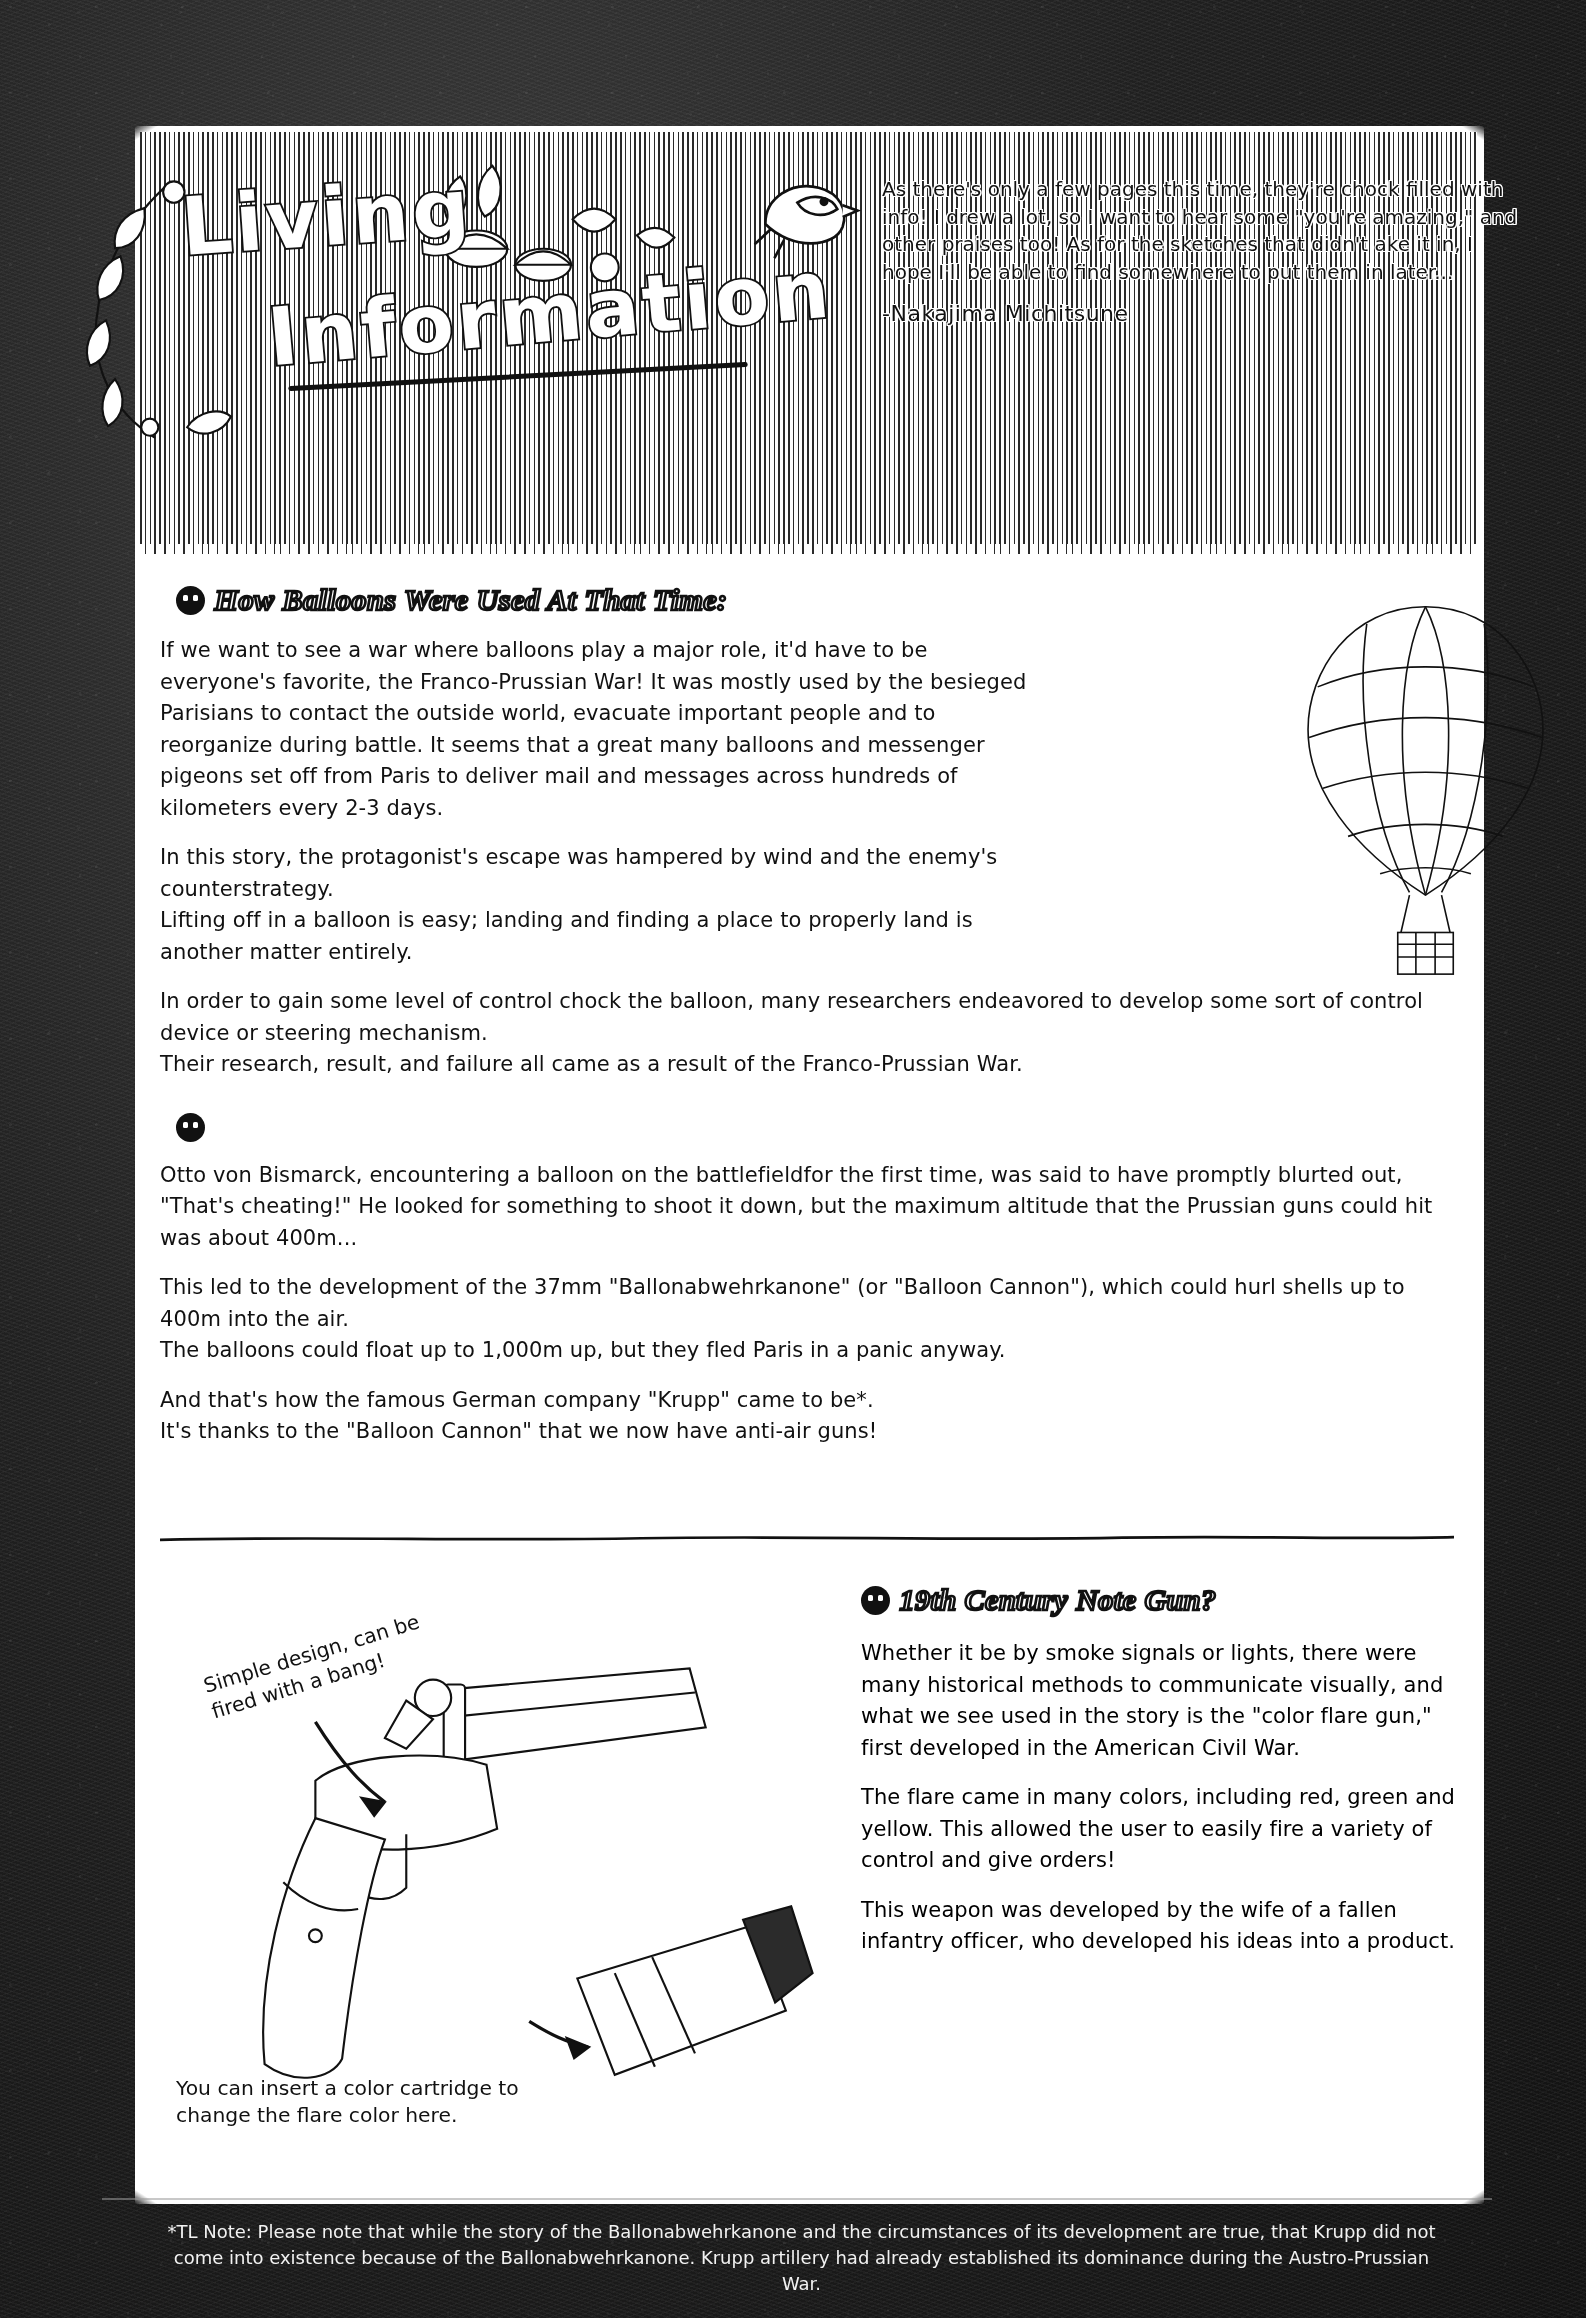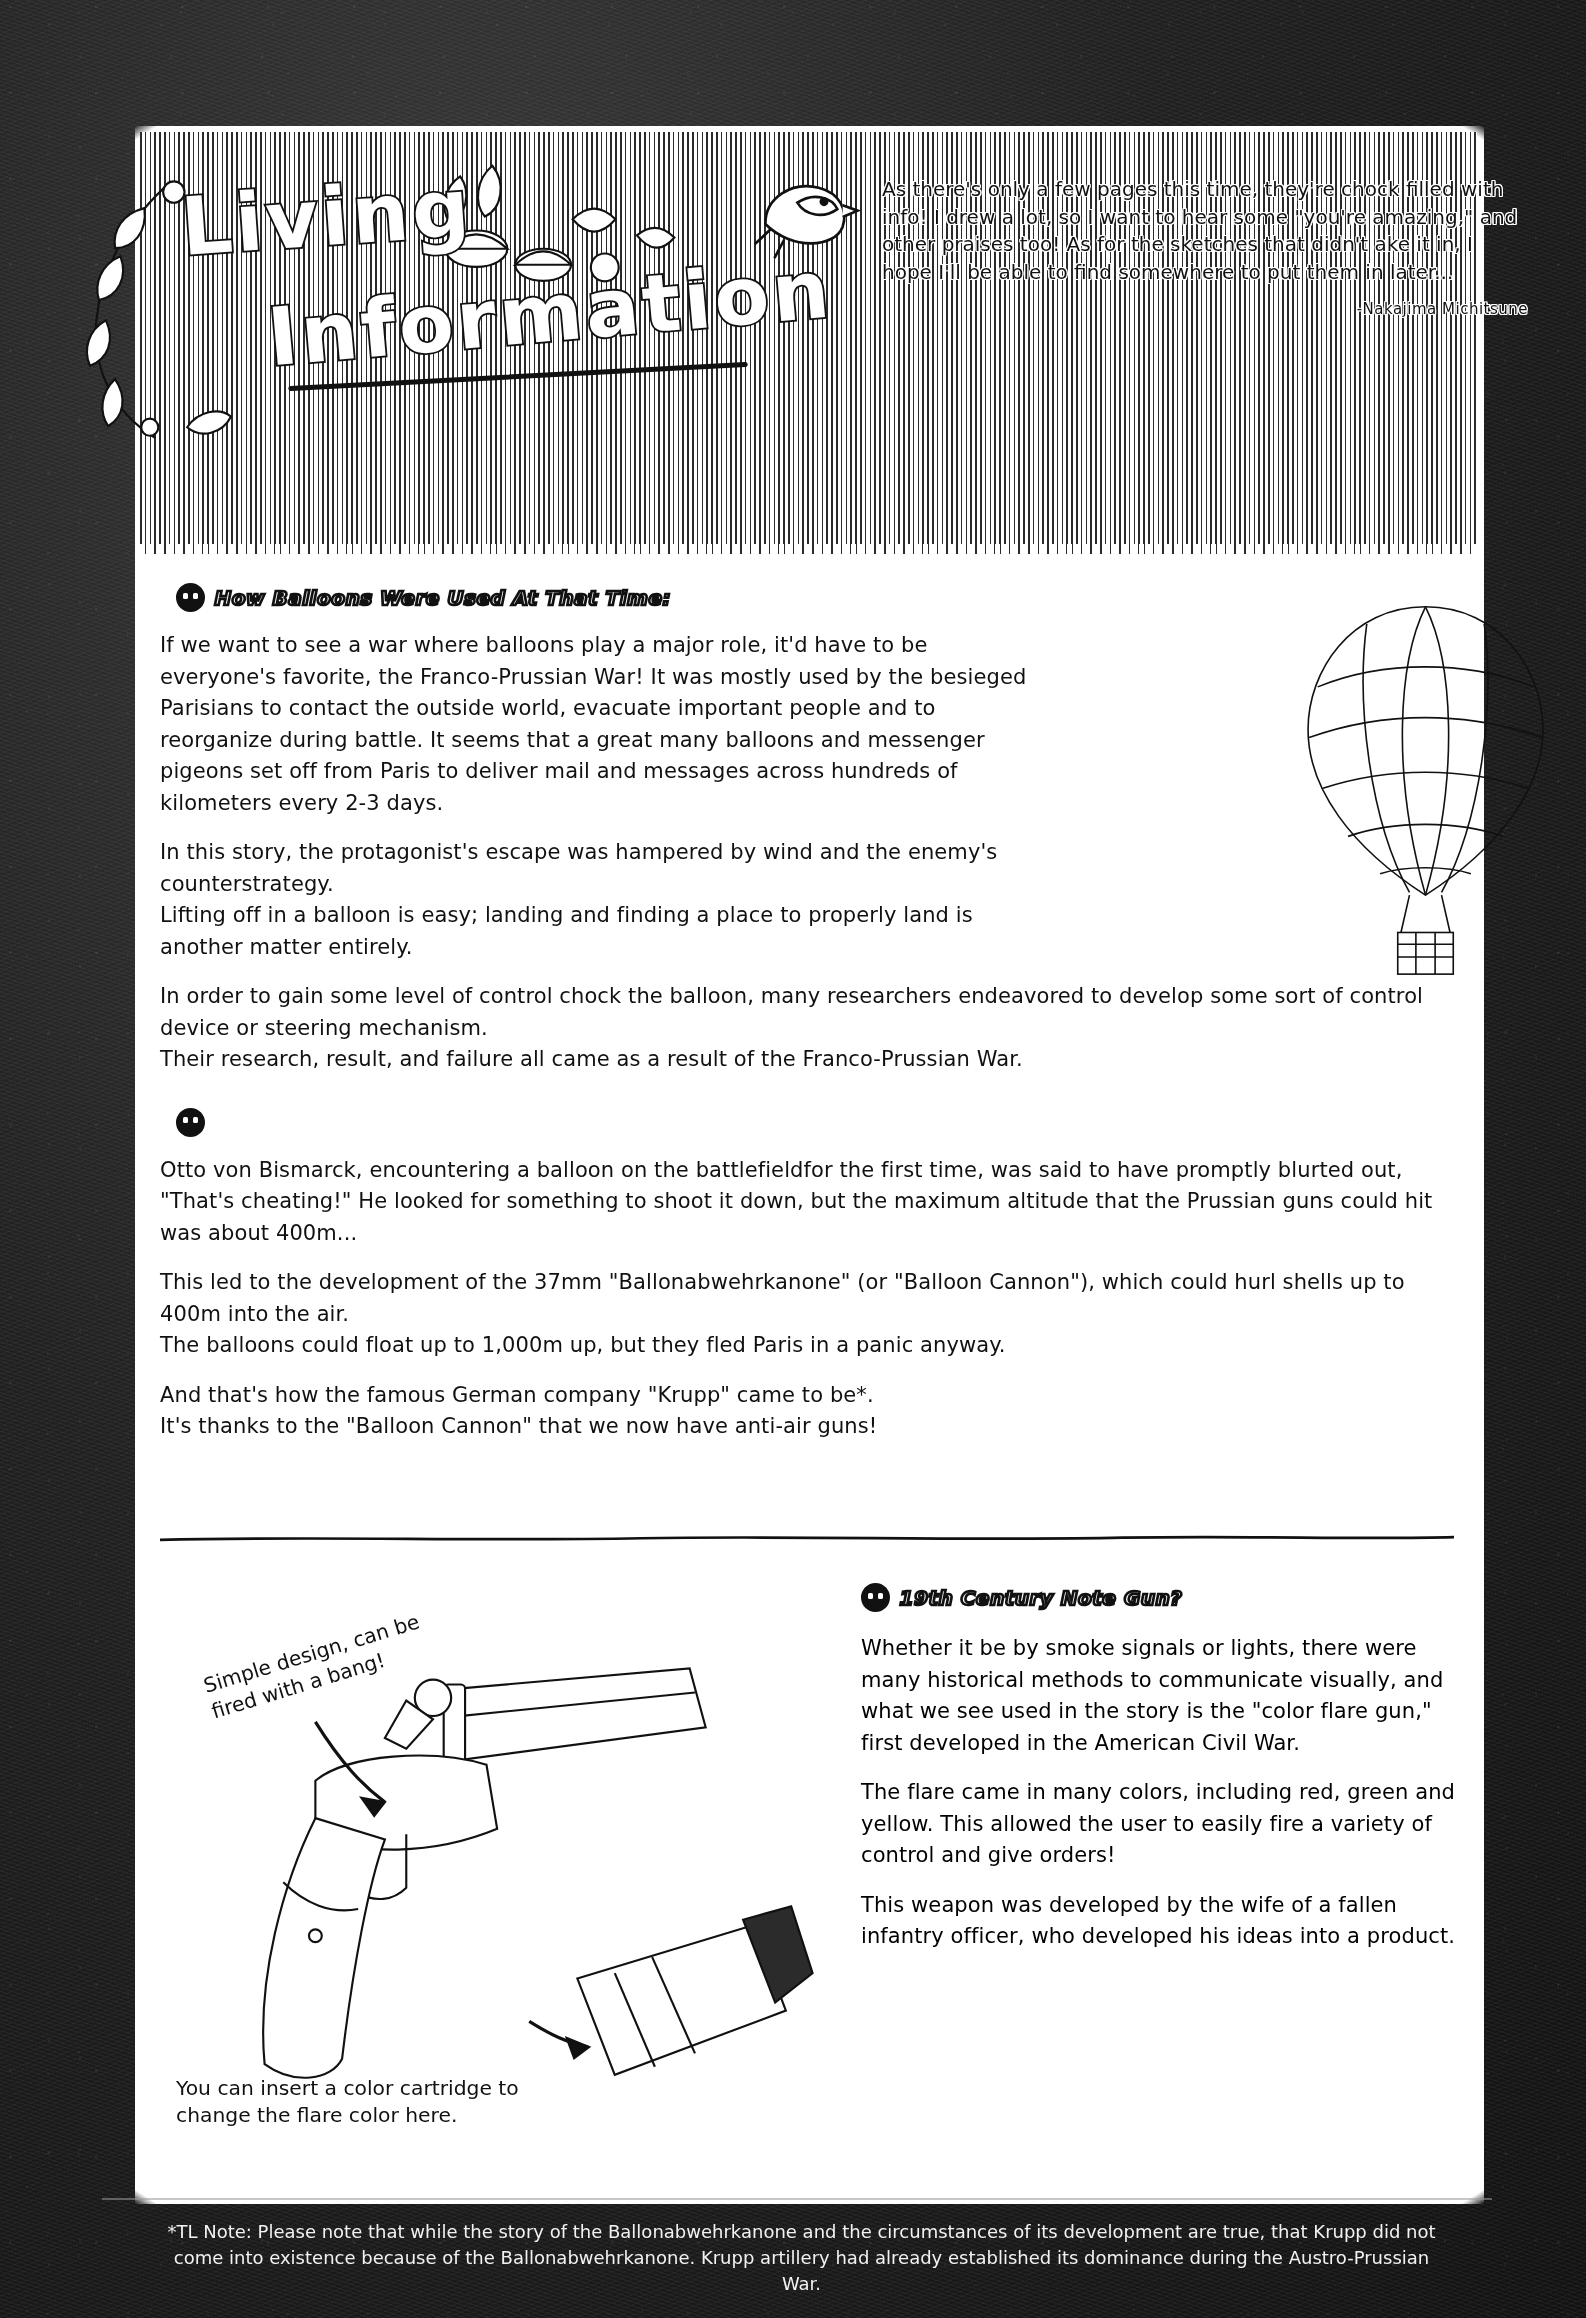--- a/index.html
+++ b/index.html
@@ -101,21 +101,21 @@
   
   #headnote{
     position:absolute;left:882px;top:176px;width:646px;
     color:#111;font-size:20px;line-height:1.38;
     font-family:"DejaVu Sans", sans-serif;
     text-shadow:
       1.1px 0 0 #fff,-1.1px 0 0 #fff,0 1.1px 0 #fff,0 -1.1px 0 #fff,
       1.1px 1.1px 0 #fff,-1.1px 1.1px 0 #fff,1.1px -1.1px 0 #fff,-1.1px -1.1px 0 #fff;
   }
   #headnote .sig{
-    display:block;margin-top:13px;text-align:right;font-size:15px;letter-spacing:0.5px;
+    display:block;margin-top:13px;font-size:22px;letter-spacing:0.5px;
   }
 
   
   #body{
     position:absolute;left:160px;top:583px;width:1294px;
     color:#111;
   }
   .section-head{
     display:flex;align-items:center;gap:9.6px;
     margin:0 0 18px 16px;
@@ -123,23 +123,23 @@
   .head-dot{
     width:29px;height:29px;border-radius:50%;
     background:#111;position:relative;flex:none;
   }
   .head-dot:before,.head-dot:after{
     content:"";position:absolute;top:9.6px;width:4.8px;height:6.4px;background:#fff;border-radius:1.6px;
   }
   .head-dot:before{left:7px;}
   .head-dot:after{right:7px;}
   .head-text{
-    font-size:20px;font-weight:bold;color:#fff;
+    font-size:30px;font-weight:bold;color:#fff;
     -webkit-text-stroke:2.7px #111;
-    letter-spacing:0.5px;font-style:italic;
+    letter-spacing:0.5px;font-style:italic;font-family:Liberation Serif, serif;
   }
   p.para{
     margin:0 0 18px 0;font-size:21px;line-height:1.5;letter-spacing:0.1px;
   }
   .col-narrow{width:877px;}
   .full{width:1283px;}
 
   
   #balloon{
     position:absolute;right:10.7px;top:596px;width:299px;height:406px;

